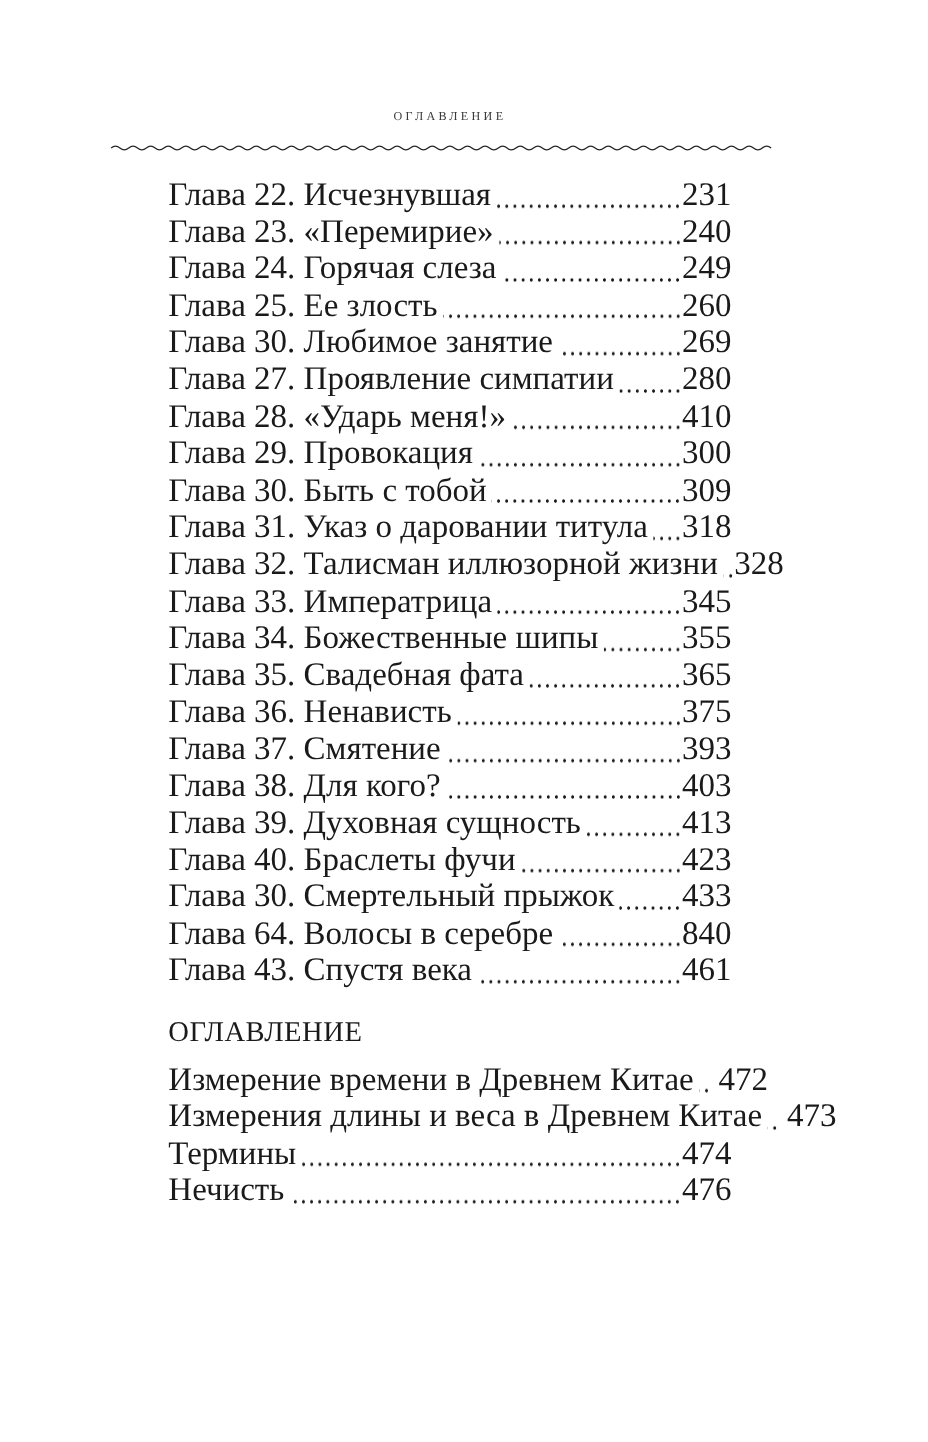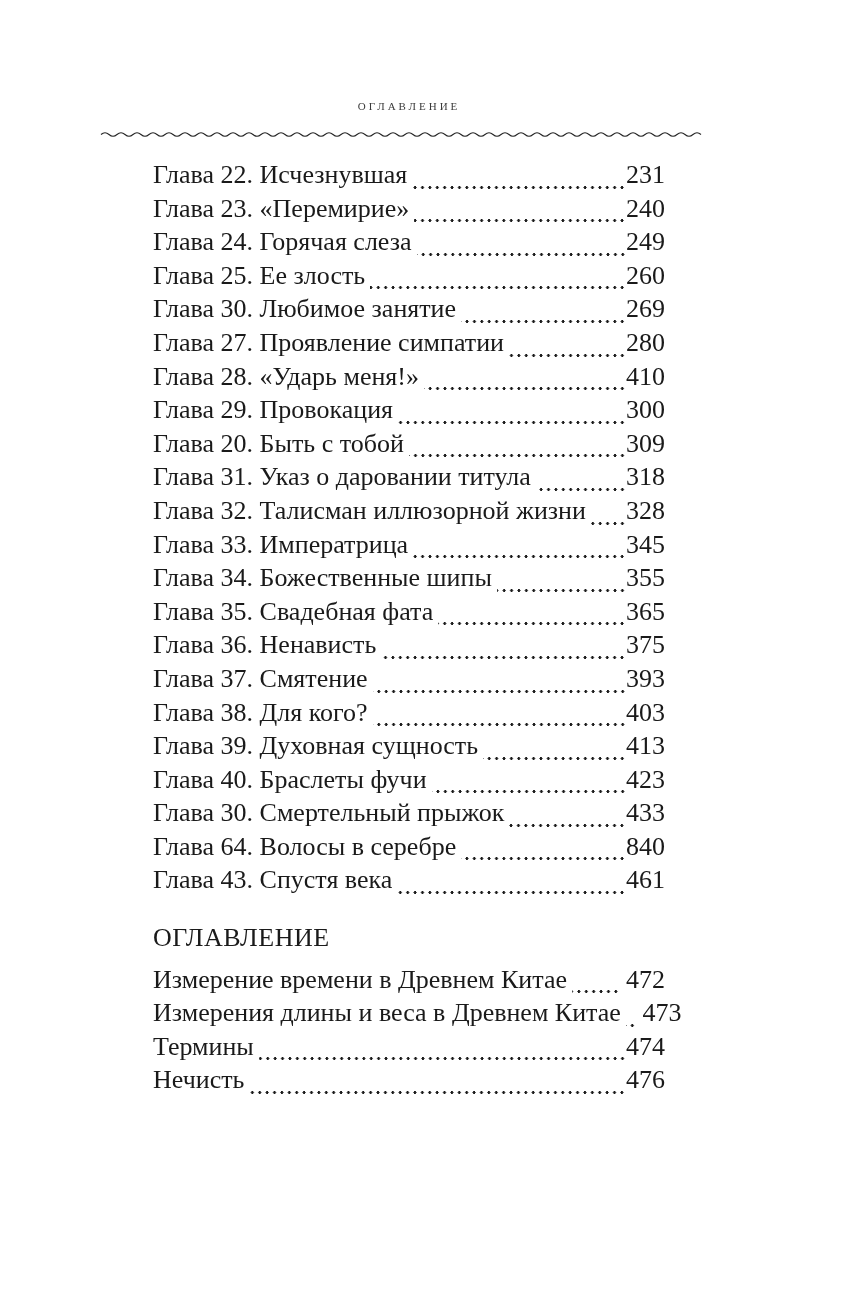--- a/index.html
+++ b/index.html
@@ -32,21 +32,21 @@
   }
   .content {
     position: absolute;
     top: 160px;
     left: 153px;
     width: 512px;
   }
   .row {
     display: flex;
     height: 33.6px;
-    font-size: 26px;
+    font-size: 30px;
     align-items: stretch;
   }
   .row .t { white-space: nowrap; }
   .leader {
     flex: 1 1 auto;
     margin-left: 5px;
     min-width: 10px;
     background-image: radial-gradient(circle, #1b1b1b 1.25px, rgba(0,0,0,0) 1.7px);
     background-size: 7.4px 27px;
     background-repeat: repeat-x;
@@ -114,21 +114,21 @@
     <span class="pg">410</span>
   </div>
 
   <div class="row">
     <span class="t">Глава 29. Провокация</span>
     <span class="leader"></span>
     <span class="pg">300</span>
   </div>
 
   <div class="row">
-    <span class="t">Глава 20. Быть с тобой</span>
+    <span class="t">Глава 30. Быть с тобой</span>
     <span class="leader"></span>
     <span class="pg">309</span>
   </div>
 
   <div class="row">
     <span class="t">Глава 31. Указ о даровании титула</span>
     <span class="leader"></span>
     <span class="pg">318</span>
   </div>
 

